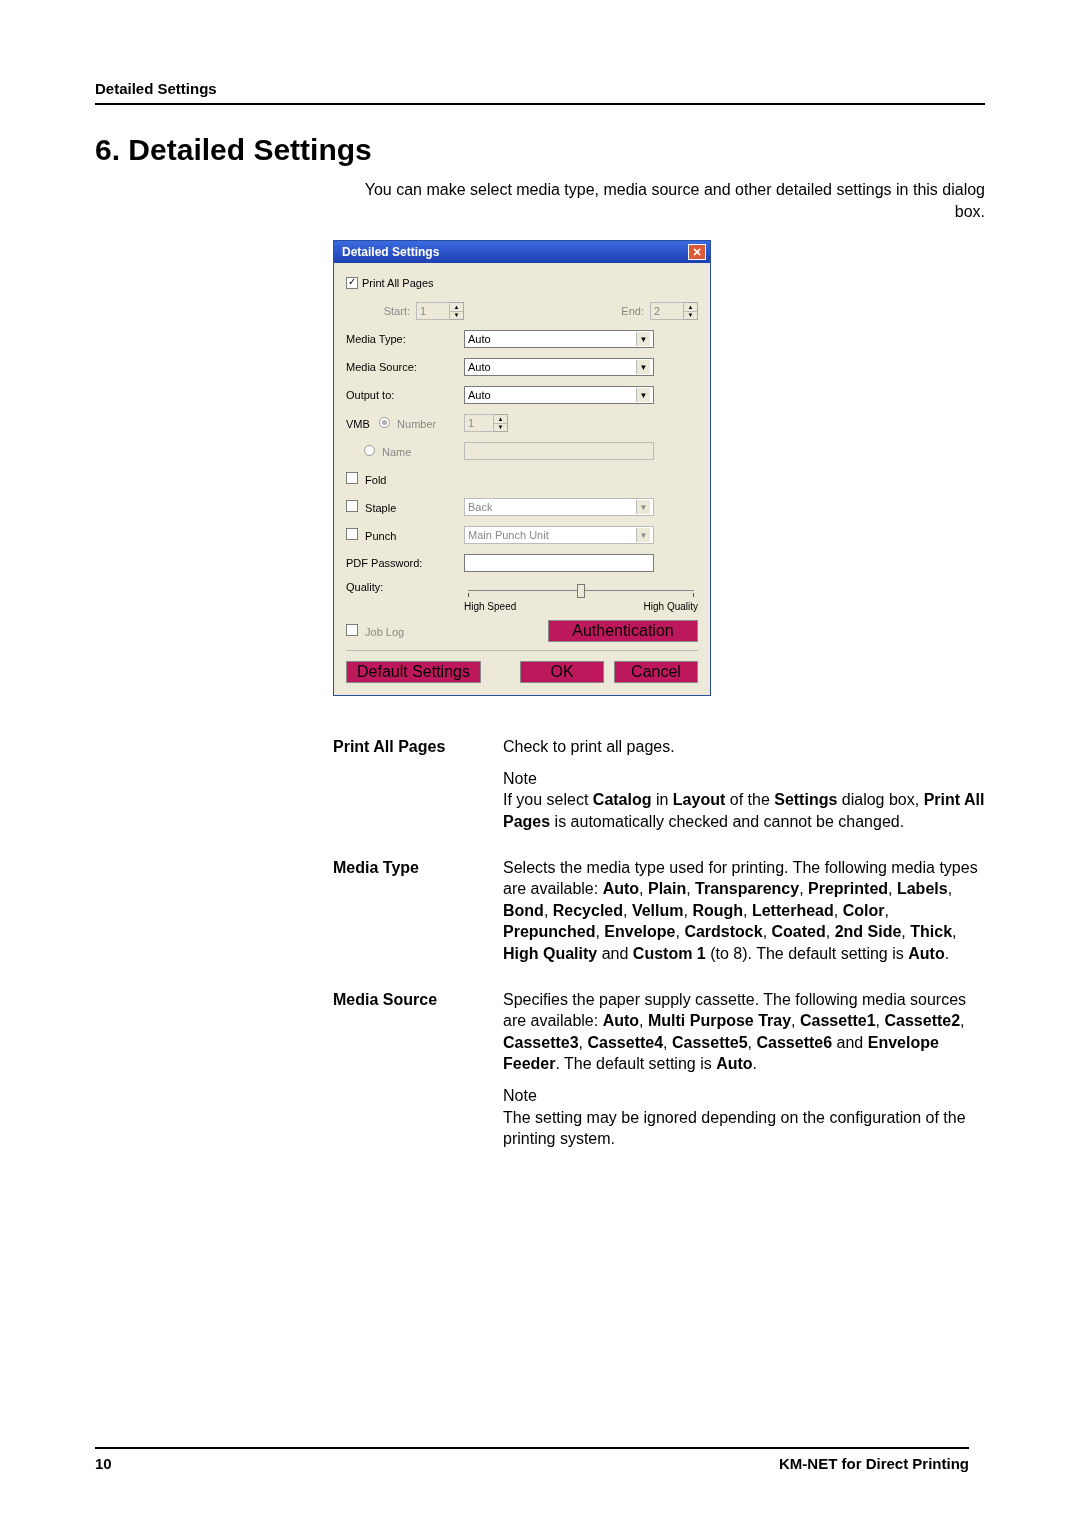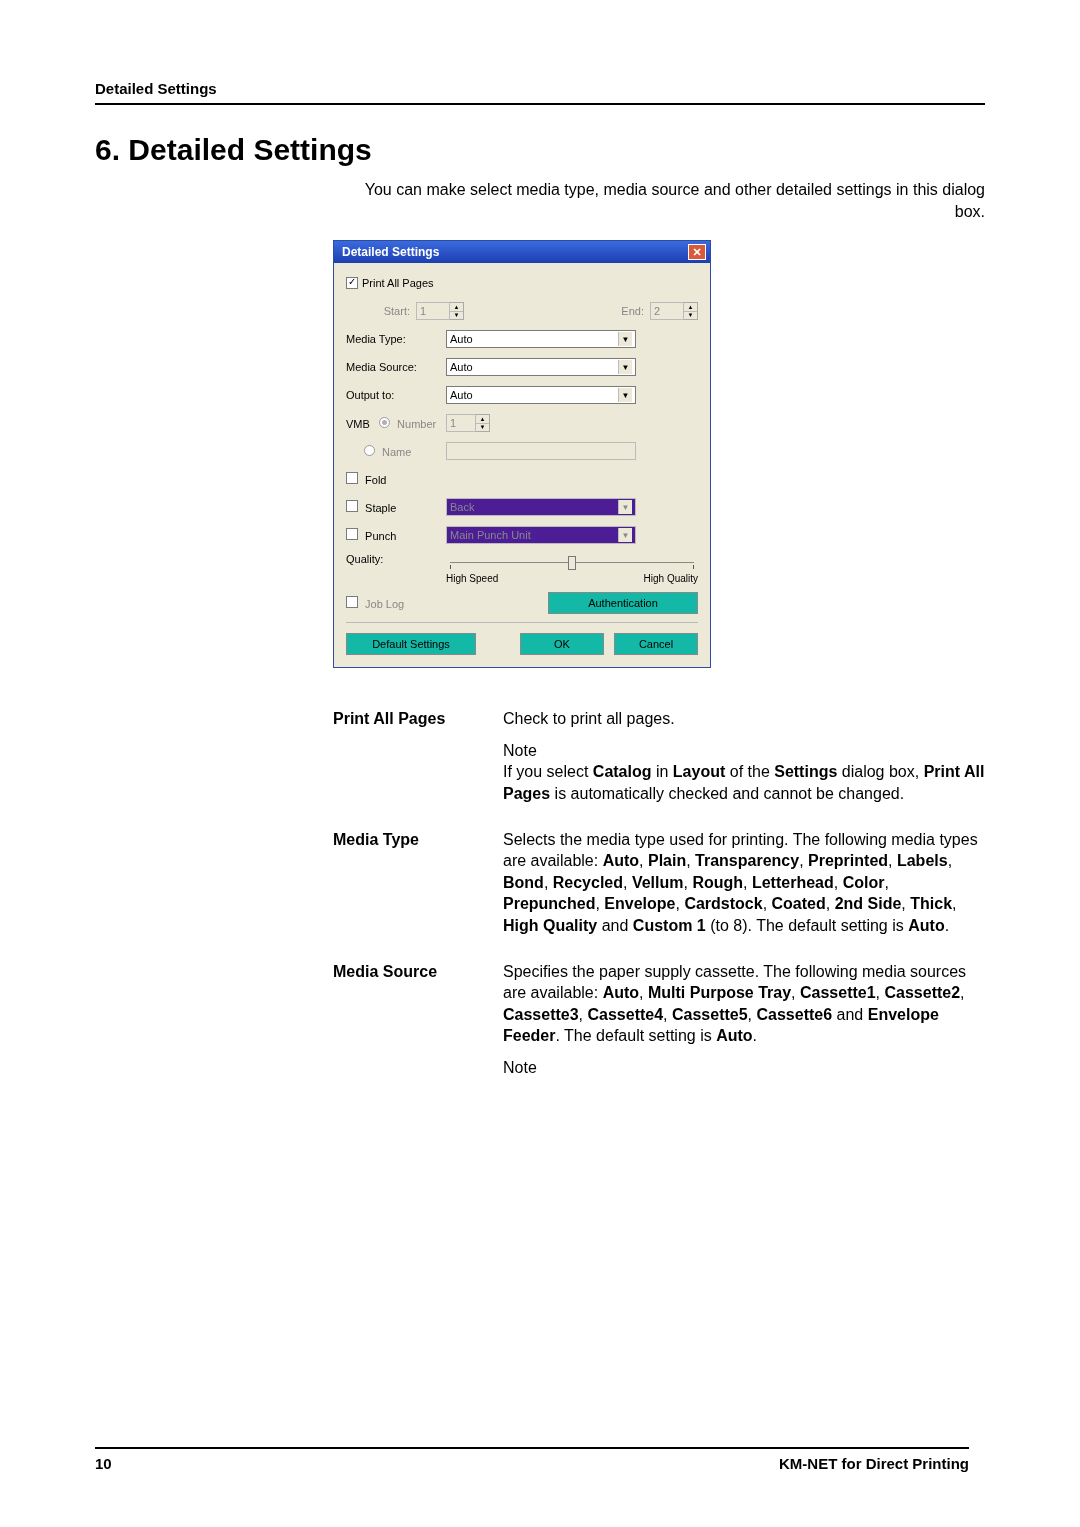--- a/index.html
+++ b/index.html
@@ -59,21 +59,21 @@
     display: flex; align-items: center; justify-content: center;
     font-size: 11px; line-height: 1;
   }
   .dialog-body { padding: 10px 12px 12px 12px; }
   .row {
     display: flex;
     align-items: center;
     margin-bottom: 8px;
     min-height: 20px;
   }
-  .row .lbl { width: 100px; }
+  .row .lbl { width: 118px; }
   .row .lbl.indent { padding-left: 18px; }
   .chk {
     width: 12px; height: 12px;
     border: 1px solid #7a7a7a;
     background: #fff;
     display: inline-flex; align-items: center; justify-content: center;
     font-size: 10px; line-height: 1;
     margin-right: 4px;
     position: relative;
   }
@@ -92,41 +92,41 @@
   }
   input.txt { width: 190px; }
   input.txt.small { width: 34px; }
   .dd { width: 190px; display: flex; justify-content: space-between; align-items: center; }
   .dd .arrow {
     width: 14px; height: 14px;
     background: #ece9d8; border-left: 1px solid #bbb;
     display:flex; align-items:center; justify-content:center;
     font-size: 8px;
   }
-  .dd.disabled { background:#4c1d95; color:#888; border-color:#bbb;}
+  .dd.disabled { background:#ffffff; color:#888; border-color:#bbb;}
   input.txt.disabled { background:#ece9d8; color:#888; border-color:#bbb;}
   .spinner {
     width: 14px; height: 18px; border:1px solid #aaa; border-left:none;
     display:flex; flex-direction:column;
   }
   .spinner div { flex:1; display:flex; align-items:center; justify-content:center; font-size:6px; background:#ece9d8;}
   .spinner div:first-child{border-bottom:1px solid #bbb;}
   .disabled-text { color:#888; }
   .quality-slider { flex:1; display:flex; flex-direction:column; }
   .slider-track {
     height: 18px; position: relative;
   }
   .slider-track .line { position:absolute; top:9px; left:4px; right:4px; border-top:1px solid #888;}
   .slider-track .tick { position:absolute; top:12px; width:1px; height:4px; background:#555;}
   .slider-track .thumb { position:absolute; top:3px; width:8px; height:14px; background:#ece9d8; border:1px solid #777;}
   .slider-labels { display:flex; justify-content:space-between; font-size:10px; margin-top:2px;}
   .btn {
     height: 22px; min-width: 84px;
-    border: 1px solid #888; background:#14b8a6;
-    font-size: 11px; display:inline-flex; align-items:center; justify-content:center;
+    border: 1px solid #888; background:#be185d;
+    font-size: 16px; display:inline-flex; align-items:center; justify-content:center;
     padding: 0 10px;
   }
   .bottom-row { display:flex; justify-content:space-between; margin-top:6px; }
   .bottom-row .right { display:flex; gap:10px;}
   .divider { border-top:1px solid #bbb; margin: 4px 0 10px 0; }
   .joblog-row .btn.auth { min-width:150px; }
   
   .doc-item {
     display: flex;
     margin-left: 238px;
@@ -244,20 +244,24 @@
     <div class="row">
       <span class="lbl">
         <span class="chk"></span>
         <span>Punch</span>
       </span>
       <div class="dd disabled">
           <span>Main Punch Unit</span>
           <span class="arrow">▼</span>
         </div>
     </div>
+    <div class="row">
+      <span class="lbl">PDF Password:</span>
+      <input class="txt" style="">
+    </div>
     <div class="row" style="align-items:flex-start">
       <span class="lbl">Quality:</span>
       <div class="quality-slider">
         <div class="slider-track">
           <div class="line"></div>
           <div class="tick" style="left:4px"></div>
           <div class="tick" style="left:50%"></div>
           <div class="tick" style="right:4px"></div>
           <div class="thumb" style="left:calc(50% - 4px)"></div>
         </div>
@@ -307,20 +311,21 @@
 </div>
 
 <div class="doc-item">
   <div class="term">Media Source</div>
   <div class="desc">
     <p>
       <span>Specifies the paper supply cassette. The following media sources are available: </span><strong>Auto</strong>, <strong>Multi Purpose Tray</strong>, <strong>Cassette1</strong>, <strong>Cassette2</strong>, <strong>Cassette3</strong>, <strong>Cassette4</strong>, <strong>Cassette5</strong>, <strong>Cassette6</strong><span> and </span><strong>Envelope Feeder</strong><span>. The default setting is </span><strong>Auto</strong><span>.</span>
     </p>
     <p>
       <span class="note-head">Note</span><br>
+      <span>The setting may be ignored depending on the configuration of the printing system.</span>
     </p>
   </div>
 </div>
 
 <div class="footer">
   <span>10</span>
   <span>KM-NET for Direct Printing</span>
 </div>
 
 </body></html>

